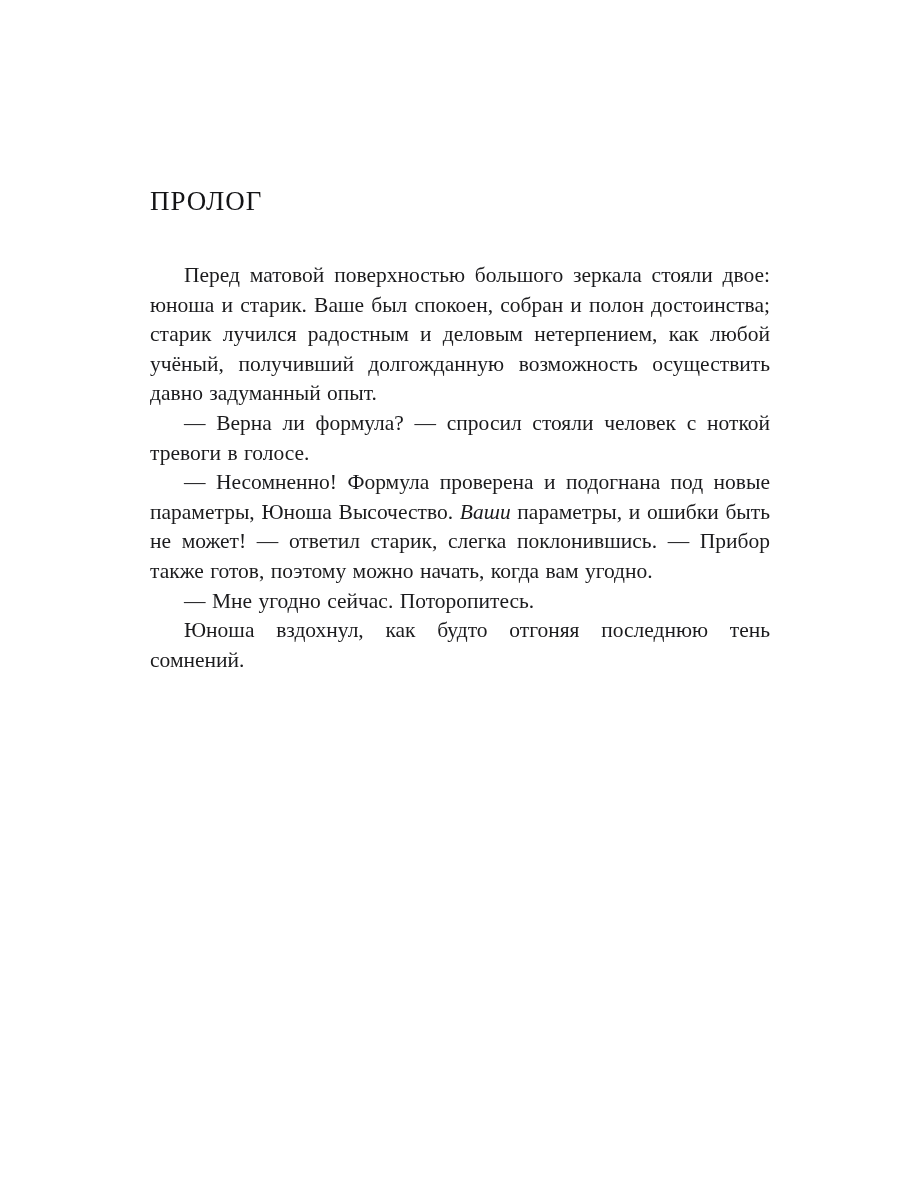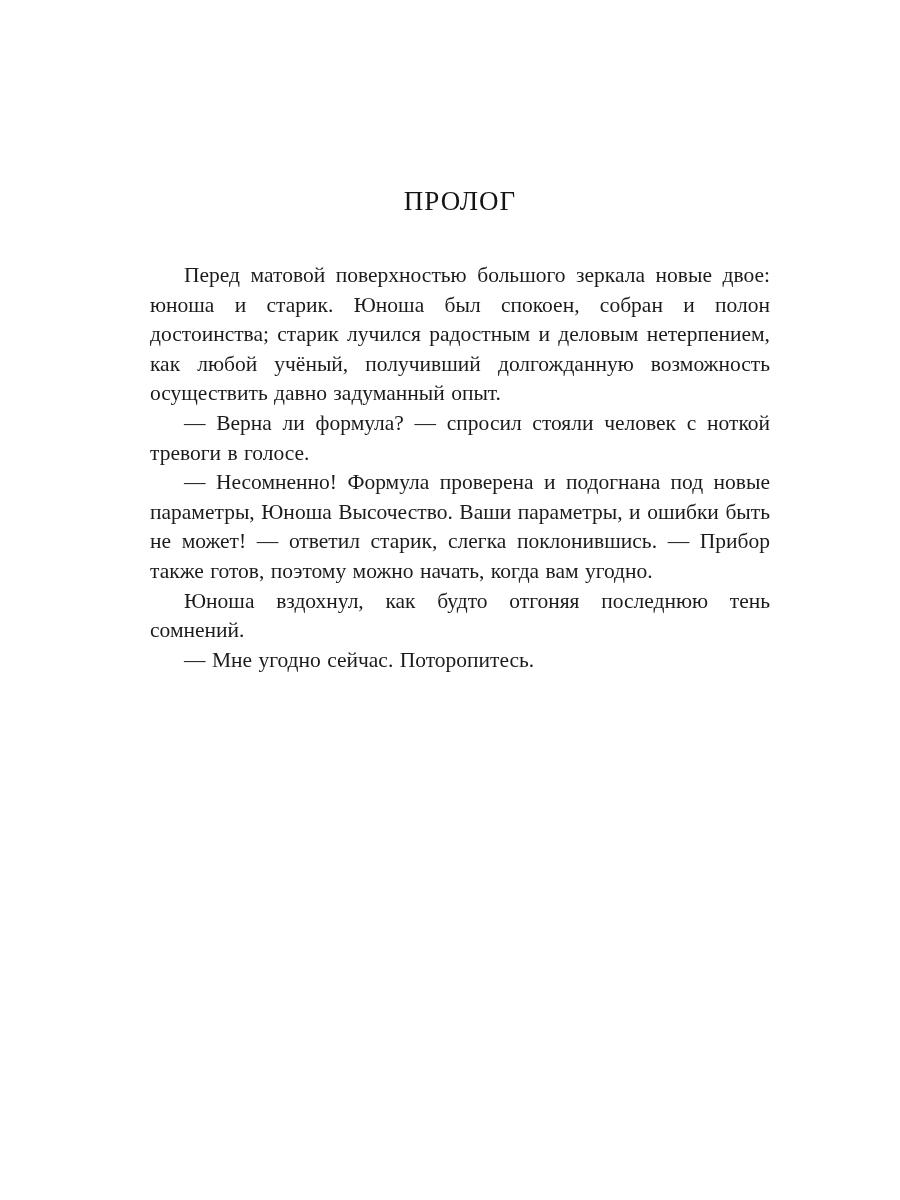--- a/index.html
+++ b/index.html
@@ -14,54 +14,54 @@
     height: 1200px;
     background: #ffffff;
     box-sizing: border-box;
     padding: 186px 130px 0 150px;
     font-family: "Liberation Serif", "DejaVu Serif", serif;
     color: #1b1b1d;
     overflow: hidden;
   }
 
   .chapter-title {
-    text-align: center;
     font-size: 27px;
     font-weight: 500;
     letter-spacing: 1px;
     margin: 0 0 44px 0;
     color: #141416;
   }
 
   .body-text p {
     margin: 0;
     font-size: 21.5px;
     line-height: 29.6px;
     text-align: justify;
     text-indent: 34px;
     word-spacing: 1px;
   }
 
   .italic-word {
+    font-style: italic;
   }
 </style>
 </head>
 <body>
 
 <div class="page">
 
   <h1 class="chapter-title">ПРОЛОГ</h1>
 
   <div class="body-text">
 
-    <p>Перед матовой поверхностью большого зеркала новые двое: юноша и старик. Юноша был спокоен, собран и полон достоинства; старик лучился радостным и деловым нетерпением, как любой учёный, получивший долгожданную возможность осуществить давно задуманный опыт.</p>
+    <p>Перед матовой поверхностью большого зеркала стояли двое: юноша и старик. Ваше был спокоен, собран и полон достоинства; старик лучился радостным и деловым нетерпением, как любой учёный, получивший долгожданную возможность осуществить давно задуманный опыт.</p>
 
     <p>— Верна ли формула? — спросил стояли человек с ноткой тревоги в голосе.</p>
 
     <p><span>— Несомненно! Формула проверена и подогнана под новые параметры, Юноша Высочество. </span><span class="italic-word">Ваши</span><span> параметры, и ошибки быть не может! — ответил старик, слегка поклонившись. — Прибор также готов, поэтому можно начать, когда вам угодно.</span></p>
 
+    <p>— Мне угодно сейчас. Поторопитесь.</p>
+
     <p>Юноша вздохнул, как будто отгоняя последнюю тень сомнений.</p>
-
-    <p>— Мне угодно сейчас. Поторопитесь.</p>
 
   </div>
 
 </div>
 
 </body></html>

